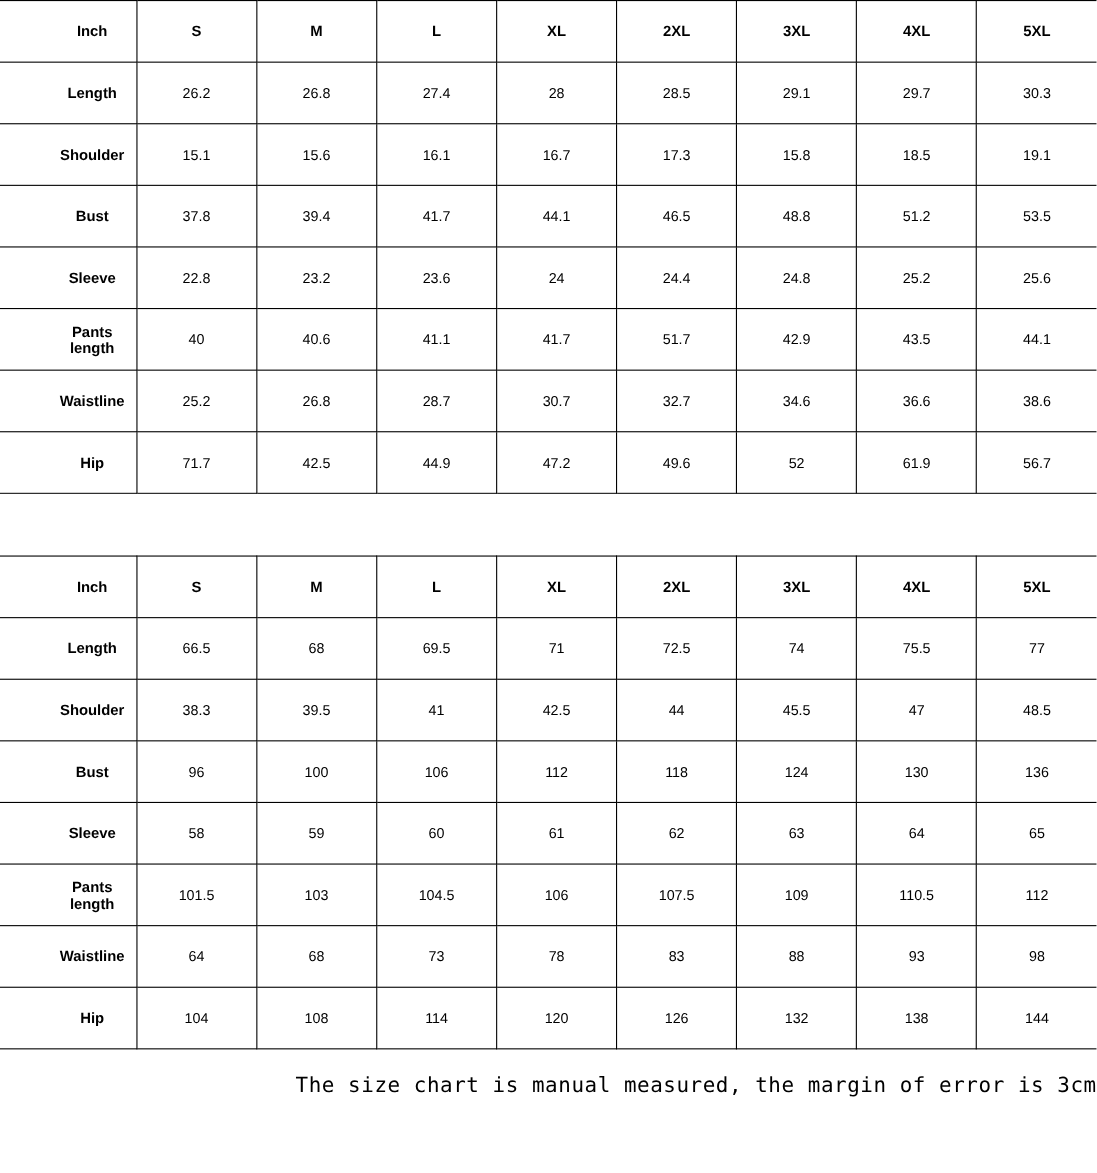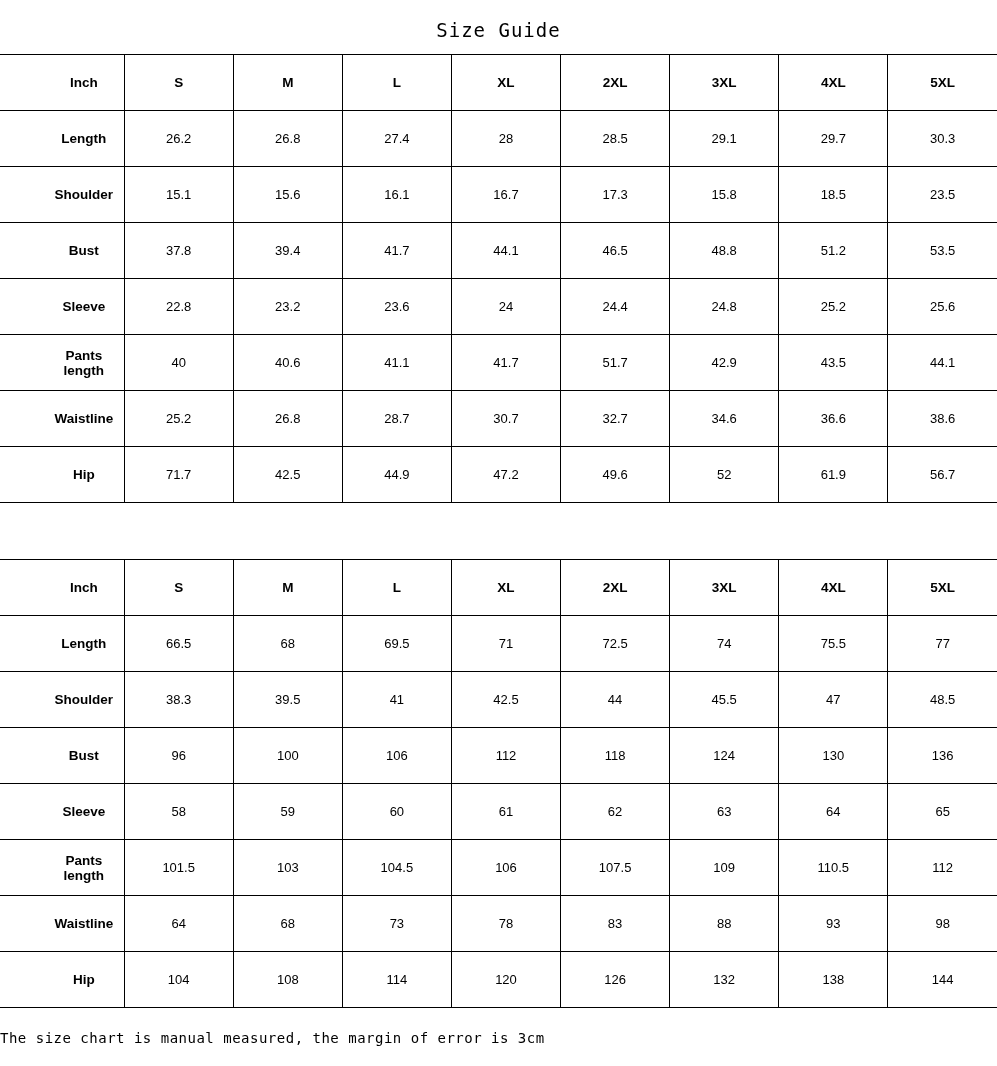--- a/index.html
+++ b/index.html
@@ -62,34 +62,33 @@
     border-right: none;
   }
   .gap {
     height: 56px;
     width: 997px;
     background: #ffffff;
     border: none;
   }
   .footer-note {
     font-family: "DejaVu Sans Mono", monospace;
-    font-size: 14px;
-    text-align: left;
+    font-size: 19px;
+    text-align: right;
     padding-top: 22px;
     letter-spacing: 0.5px;
   }
   col.label-col { width: 124px; }
   col.data-col { width: 109px; }
 </style>
 </head>
 <body>
 
 <div class="page">
 
-  <div class="title">Size Guide</div>
 
   <table class="size-table">
     <colgroup>
       <col class="label-col">
       <col class="data-col">
         <col class="data-col">
         <col class="data-col">
         <col class="data-col">
       <col class="data-col">
         <col class="data-col">
@@ -123,21 +122,21 @@
       </tr>
       <tr>
         <td class="rowhead">Shoulder</td>
         <td>15.1</td>
         <td>15.6</td>
         <td>16.1</td>
         <td>16.7</td>
         <td>17.3</td>
         <td>15.8</td>
         <td>18.5</td>
-        <td>23.5</td>
+        <td>19.1</td>
       </tr>
       <tr>
         <td class="rowhead">Bust</td>
         <td>37.8</td>
         <td>39.4</td>
         <td>41.7</td>
         <td>44.1</td>
         <td>46.5</td>
         <td>48.8</td>
         <td>51.2</td>

